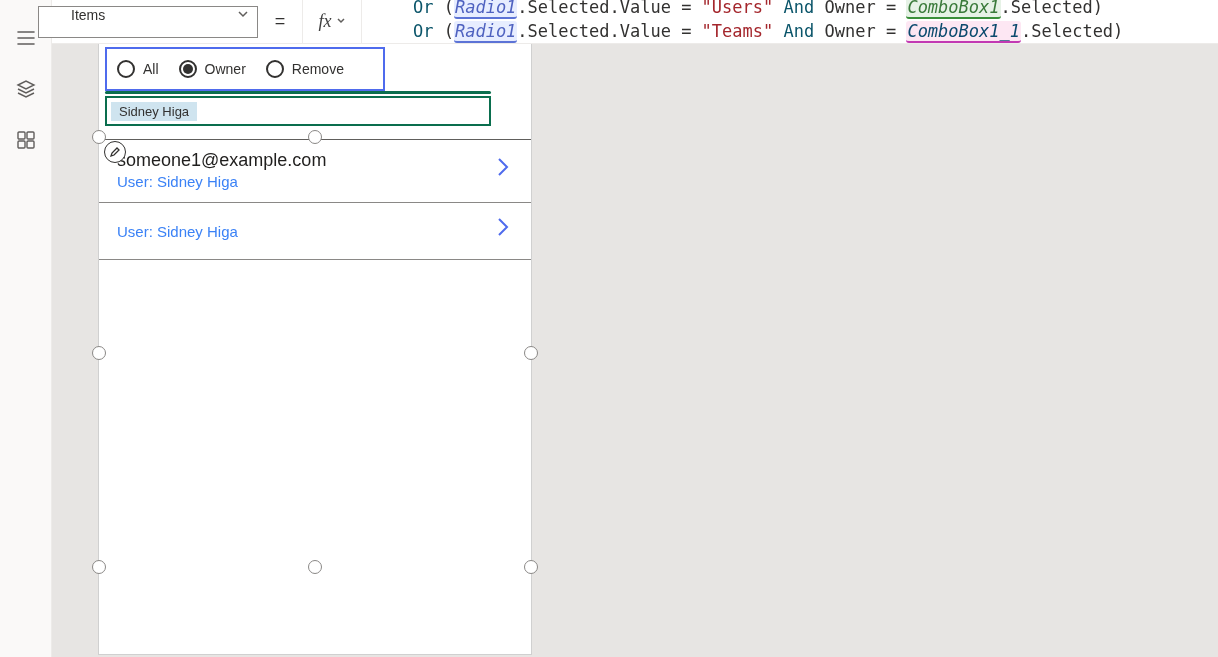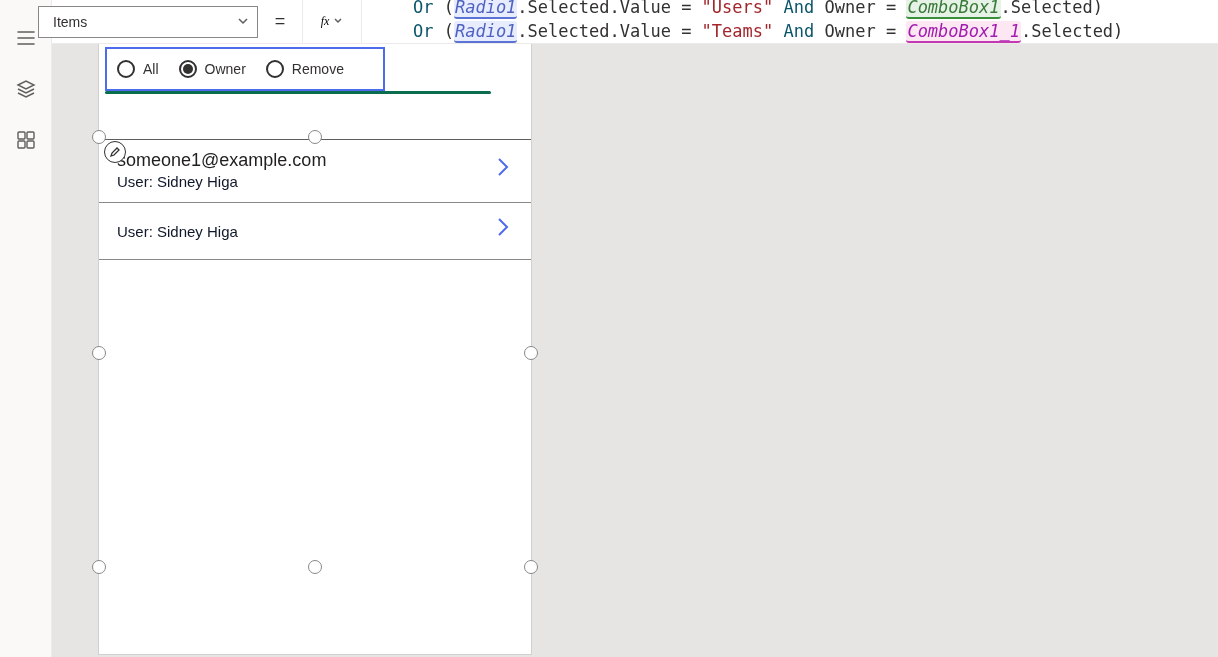--- a/index.html
+++ b/index.html
@@ -2,55 +2,55 @@
 <html><head>
 <meta charset="utf-8">
 <style>
   * { box-sizing: border-box; }
   html, body { margin:0; padding:0; width:1218px; height:657px; background:#fff; font-family:"Segoe UI",-apple-system,sans-serif; font-size:14px; color:#323130; }
   .app { display:flex; height:100%; width:100%; }
   .leftrail { width:52px; background:#faf9f8; border-right:1px solid #edebe9; display:flex; flex-direction:column; align-items:center; padding-top:28px; gap:28px; }
   .leftrail .icon { color:#605e5c; }
   .main { flex:1; display:flex; flex-direction:column; }
   .propbar { height:44px; display:flex; align-items:center; border-bottom:1px solid #edebe9; }
-  .propselect { width:220px; height:32px; border:1px solid #8a8886; margin-left:-14px; background:#fff; display:flex; align-items:center; padding:0 8px 0 14px; justify-content:space-between; }
+  .propselect { width:220px; height:32px; border:1px solid #8a8886; margin-left:-14px; background:#fff; display:flex; padding:0 8px 0 32px; justify-content:space-between; }
   .propselect .chev { color:#605e5c; }
   .eq { width:44px; text-align:center; font-size:18px; color:#323130; }
   .fxbox { width:60px; height:44px; border-left:1px solid #edebe9; border-right:1px solid #edebe9; display:flex; align-items:center; justify-content:center; gap:4px; }
-  .fxsym { font-family:Georgia,serif; font-style:italic; font-size:12px; color:#000000; }
+  .fxsym { font-family:Georgia,serif; font-style:italic; font-size:18px; color:#404040; }
   .fxchev { font-size:10px; color:#605e5c; }
   .formula-wrap { flex:1; position:relative; }
   .formula { font-family:Consolas,Menlo,monospace; font-size:17px; line-height:24px; padding:6px 10px 28px 10px; white-space:pre; }
   .tok-str { color:#a4262c; }
   .tok-op { color:#323130; }
   .tok-kw { color:#0b556a; }
   .fx-hl { border-radius:3px; padding:0 1px; }
   .hl-blue  { background:#e7edff; border-bottom:2px solid #5c73d6; color:#4f62c0; font-style:italic; }
   .hl-green { background:#e6f2e6; border-bottom:2px solid #3a8f3a; color:#3a7a3a; font-style:italic; }
-  .hl-pink  { background:#fde7f3; border-bottom:2px solid #c239b3; color:#a21caf; font-style:italic; }
+  .hl-pink  { background:#fde7f3; border-bottom:2px solid #c239b3; color:#0c4a6e; font-style:italic; }
   .close-paren { display:inline-block; border:1px solid #bfbfbf; padding:0 6px; margin-top:6px; font-family:Consolas,monospace; color:#323130; }
   .fxtoolbar { position:absolute; left:0; right:0; height:44px; border-top:1px solid #edebe9; border-bottom:1px solid #edebe9; background:#fff; display:flex; align-items:center; padding:0 20px; gap:36px; color:#323130; }
   .fxtoolbar .tbtn { display:flex; align-items:center; gap:10px; cursor:pointer; }
   .fxtoolbar .tbtn .icn { color:#605e5c; }
   .canvas { flex:1; background:#e7e5e3; position:relative; overflow:hidden; }
   .phone { position:absolute; left:47px; top:0; width:432px; height:610px; background:#fff; box-shadow:0 0 0 1px #d0d0d0; }
   .handle { position:absolute; width:14px; height:14px; background:#fff; border:1px solid #8a8886; border-radius:50%; }
   .radio-card { position:absolute; left:6px; top:3px; width:280px; height:44px; border:2px solid #4f6bed; background:#fff; display:flex; align-items:center; gap:20px; padding-left:10px; }
   .rbtn { display:flex; align-items:center; gap:8px; }
   .rring { width:18px; height:18px; border:2px solid #323130; border-radius:50%; display:flex; align-items:center; justify-content:center; }
   .rdot { width:10px; height:10px; background:#323130; border-radius:50%; }
   .rlbl { font-size:14px; }
   .green-underline { position:absolute; left:6px; top:47px; width:386px; height:3px; background:#0a6e4e; border-radius:2px; }
   .combo { position:absolute; left:6px; top:52px; width:386px; height:30px; border:2px solid #0a6e4e; background:#fff; display:flex; align-items:center; }
   .combo-chip { background:#cfe4ef; margin-left:4px; padding:2px 8px; font-size:13px; color:#323130; display:inline-flex; align-items:center; }
   .gallery { position:absolute; left:0; top:95px; width:432px; border-top:1px solid #605e5c; }
   .edit-badge { position:absolute; left:5px; top:97px; width:22px; height:22px; border:1.5px solid #323130; border-radius:50%; background:#fff; z-index:2; display:flex; align-items:center; justify-content:center; }
   .row { border-bottom:1px solid #8a8886; padding:10px 18px 12px 18px; display:flex; align-items:center; justify-content:space-between; }
   .row .txt1 { font-size:18px; color:#201f1e; }
-  .row .txt2 { font-size:15px; color:#0f172a; margin-top:2px; }
+  .row .txt2 { font-size:15px; color:#3b82f6; margin-top:2px; }
   .row .chev { color:#4f6bed; font-size:22px; }
 </style>
 </head>
 <body>
 
 <div class="app">
   <div class="leftrail">
     <div class="icon">
       <svg width="20" height="20" viewBox="0 0 20 20">
           <path d="M2 4h16M2 10h16M2 16h16" stroke="currentColor" stroke-width="1.6" stroke-linecap="round"></path>
@@ -133,20 +133,23 @@
               </div>
             <span class="rlbl">Owner</span>
           </div>
           <div class="rbtn">
             <div class="rring"></div>
             <span class="rlbl">Remove</span>
           </div>
         </div>
         <div class="green-underline"></div>
 
+        <div class="combo">
+          <span class="combo-chip">Sidney Higa</span>
+        </div>
 
         <div class="edit-badge">
           <svg width="12" height="12" viewBox="0 0 12 12">
               <path d="M2 10l1-3 5-5 2 2-5 5-3 1z" fill="none" stroke="#323130" stroke-width="1.3"></path>
             </svg>
         </div>
 
         <div class="gallery">
           <div class="row">
             <div>

